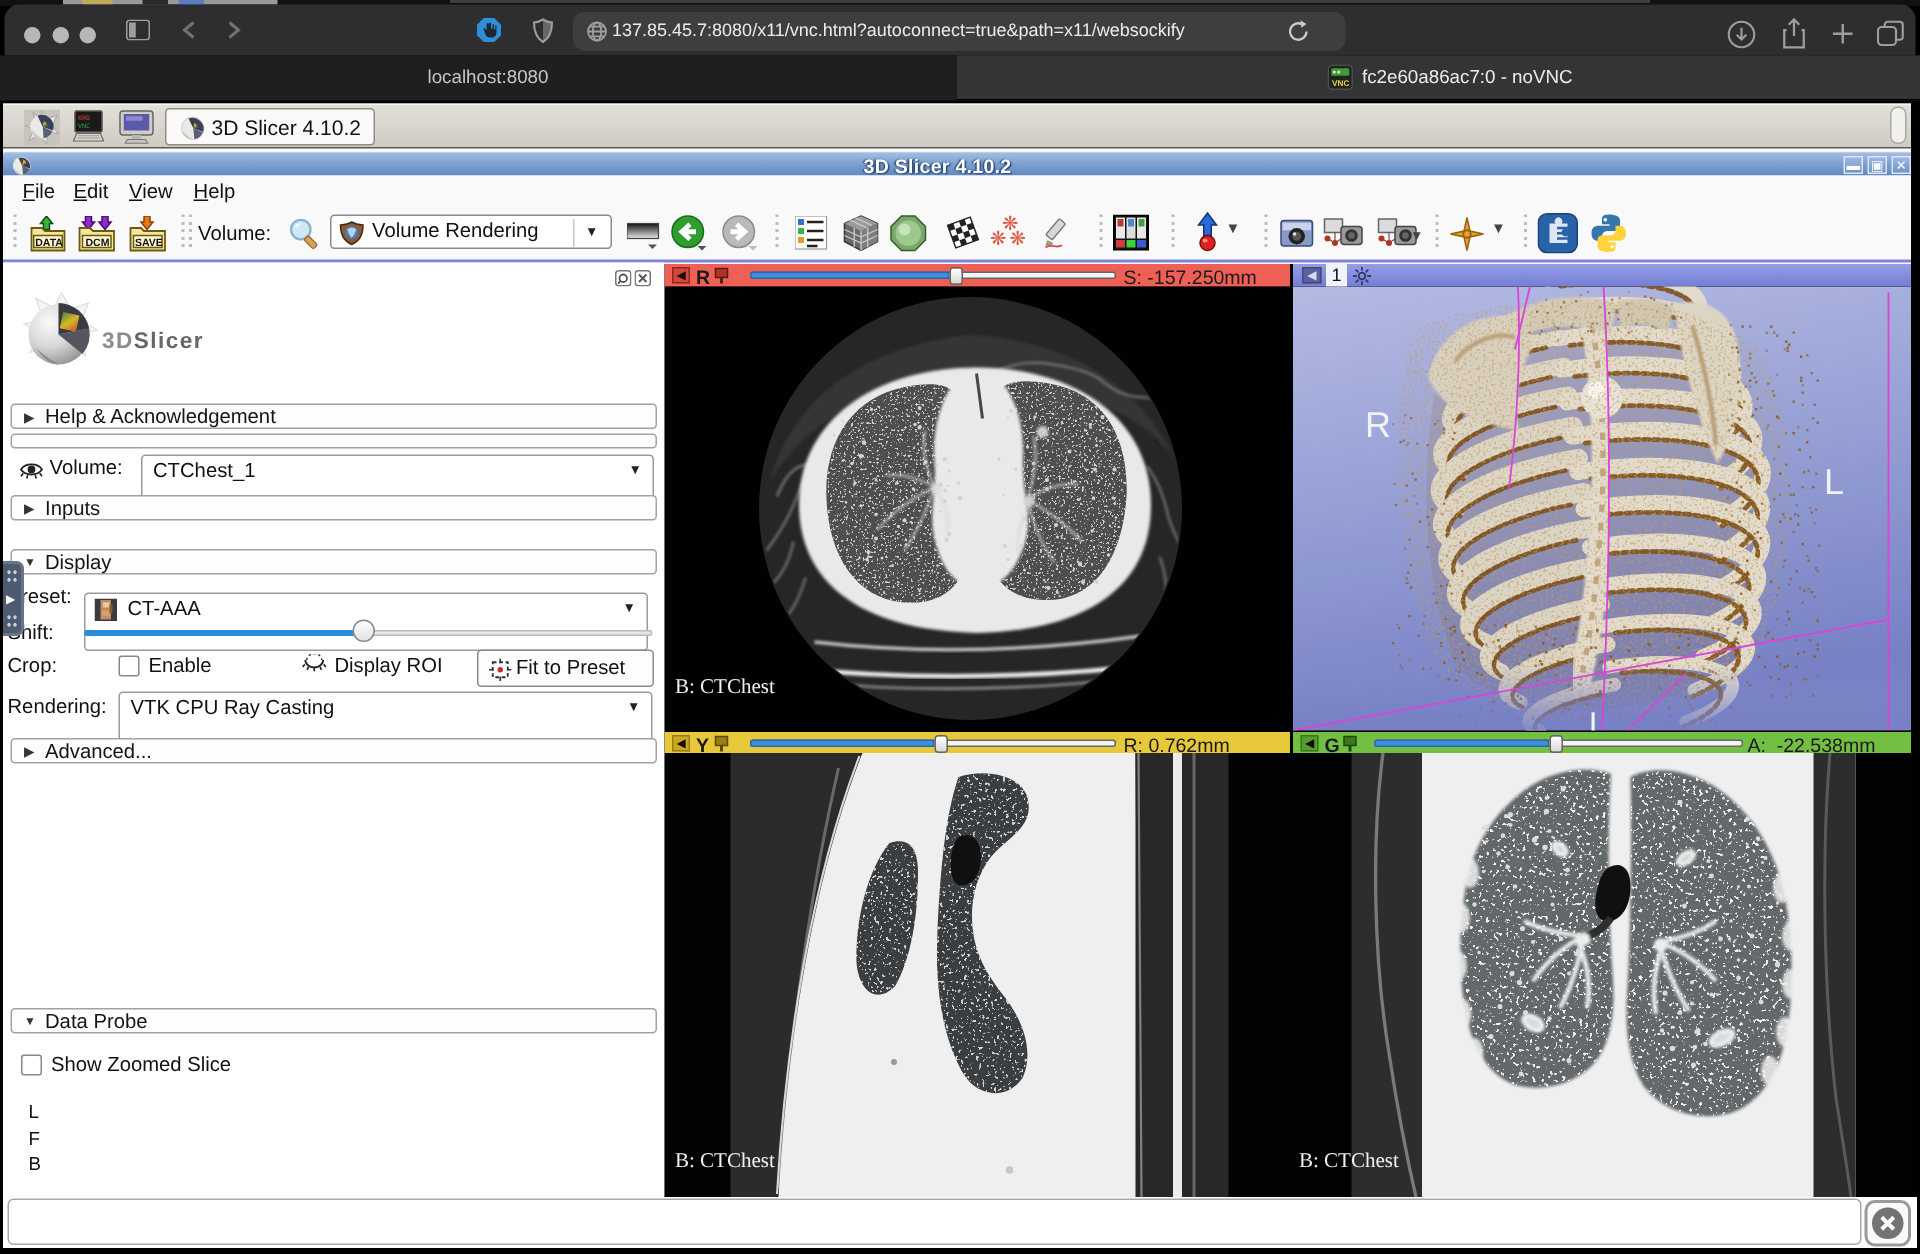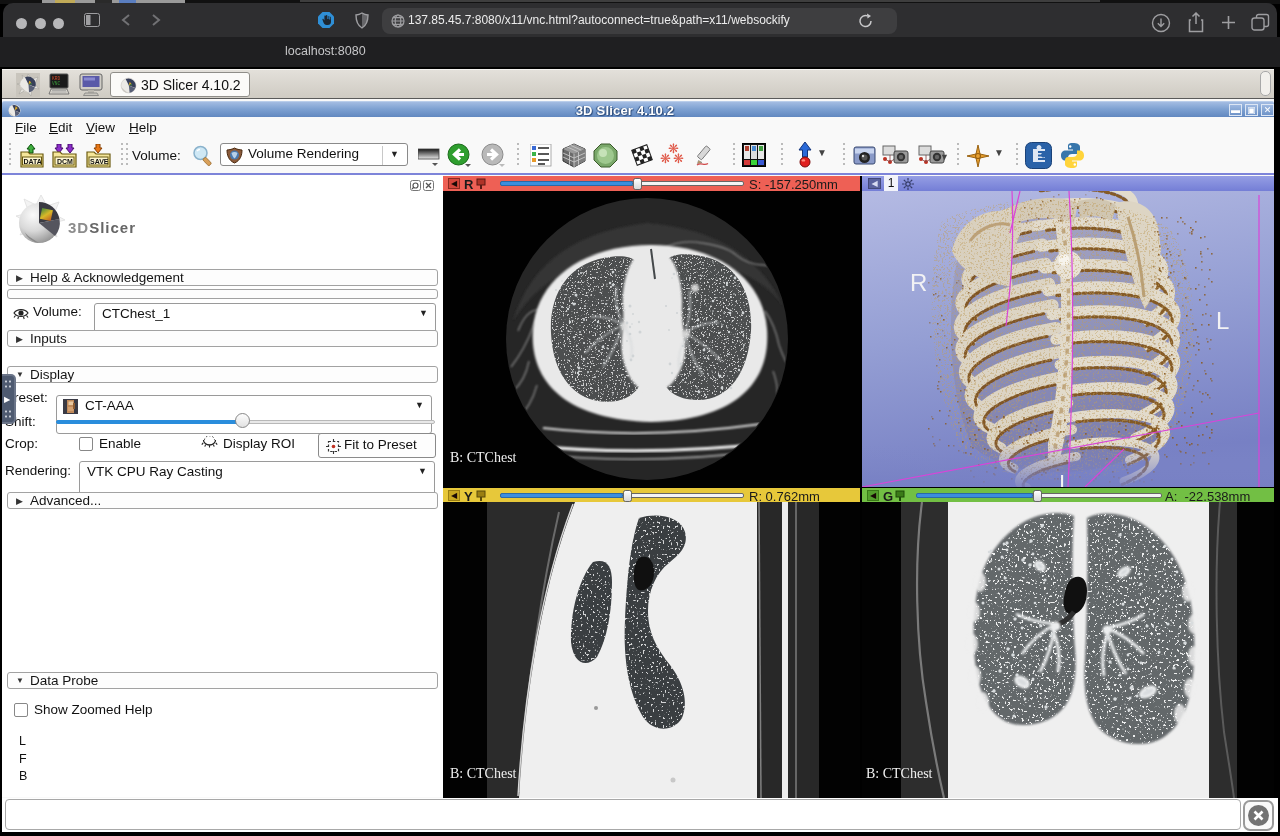--- a/index.html
+++ b/index.html
@@ -105,20 +105,30 @@
         <path d="M7.5 1 V14 M1 7.5 H14" stroke="#9e9ea1" stroke-width="1.6"></path>
       </svg>
     <svg class="abs cicon" style="left:1248px;top:10px;" width="19" height="18" viewBox="0 0 19 18">
         <rect x="1" y="5" width="12" height="12" rx="2.5" fill="none" stroke="#9e9ea1" stroke-width="1.4"></rect>
         <path d="M5.5 5 V3.5 A2 2 0 0 1 7.5 1.5 L15.5 1.5 A2 2 0 0 1 17.5 3.5 L17.5 11.5 A2 2 0 0 1 15.5 13.5 L13 13.5" fill="none" stroke="#9e9ea1" stroke-width="1.4"></path>
       </svg>
   </div>
 
   <div class="abs" id="tabbar">
     <div class="tabtxt" style="left:285px;">localhost:8080</div>
+    <div id="tabactive">
+      <svg class="abs" style="left:247px;top:6px;" width="17" height="17" viewBox="0 0 17 17">
+          <rect x="0.5" y="0.5" width="16" height="16" rx="3" fill="#20231e" stroke="#4c4f48"></rect>
+          <rect x="2.5" y="2.5" width="12" height="5" rx="1" fill="#3f9a3a"></rect>
+          <circle cx="4.5" cy="5" r="1" fill="#dfe8df"></circle>
+          <circle cx="7.5" cy="5" r="1" fill="#dfe8df"></circle>
+          <text x="3" y="14" font-size="5.5" font-weight="bold" fill="#e8d44c" font-family="Liberation Sans">VNC</text>
+        </svg>
+      <div class="tabtxt" style="left:270px;color:#ececec;">fc2e60a86ac7:0 - noVNC</div>
+    </div>
   </div>
 
   <div class="abs" id="desk">
     <div class="abs" id="taskbar">
       <div class="abs" id="taskicons">
 
         <svg class="abs" style="left:14px;top:3px;" width="24" height="24" viewBox="0 0 24 24">
           <rect x="0" y="0" width="24" height="24" fill="#c9c5bd"></rect>
           <polygon points="12,1 16,6 22,4 19,11 23,16 16,15 15,23 10,17 3,21 7,13 1,11 8,9 6,2 11,6" fill="#e4e2de" stroke="#adaaa4" stroke-width="0.7"></polygon>
           <circle cx="12" cy="11.5" r="7.8" fill="#eceae6"></circle>
@@ -476,21 +486,21 @@
           </div>
         <div class="cbar" style="top:317px;">
             <span class="arr">▶</span>
             <span class="lbl">Advanced...</span>
           </div>
         <div class="cbar" style="top:497px;">
             <span class="arr" style="font-size:8px;">▼</span>
             <span class="lbl">Data Probe</span>
           </div>
         <div class="abs" style="left:12px;top:528px;width:14px;height:14px;background:#fff;border:1px solid #888;border-radius:2px;"></div>
-        <div class="plabel" style="left:32px;top:527px;">Show Zoomed Help</div>
+        <div class="plabel" style="left:32px;top:527px;">Show Zoomed Slice</div>
         <div class="plabel" style="left:17px;top:559px;font-size:12.5px;">L</div>
         <div class="plabel" style="left:17px;top:577px;font-size:12.5px;">F</div>
         <div class="plabel" style="left:17px;top:594px;font-size:12.5px;">B</div>
 
         <div class="abs" style="left:0px;top:199px;width:14px;height:50px;background:#4e5a70;border:2px solid #6a7488;border-left:none;border-radius:0 5px 5px 0;">
           <div style="position:absolute;left:2px;top:3px;width:8px;height:10px;background-image:radial-gradient(circle 1.1px, #c8cdd6 1px, transparent 1.2px);background-size:4px 5px;"></div>
           <div style="position:absolute;left:2px;top:33px;width:8px;height:10px;background-image:radial-gradient(circle 1.1px, #c8cdd6 1px, transparent 1.2px);background-size:4px 5px;"></div>
           <div style="position:absolute;left:2px;top:19px;color:#fff;font-size:8px;">▶</div>
         </div>
       </div>

